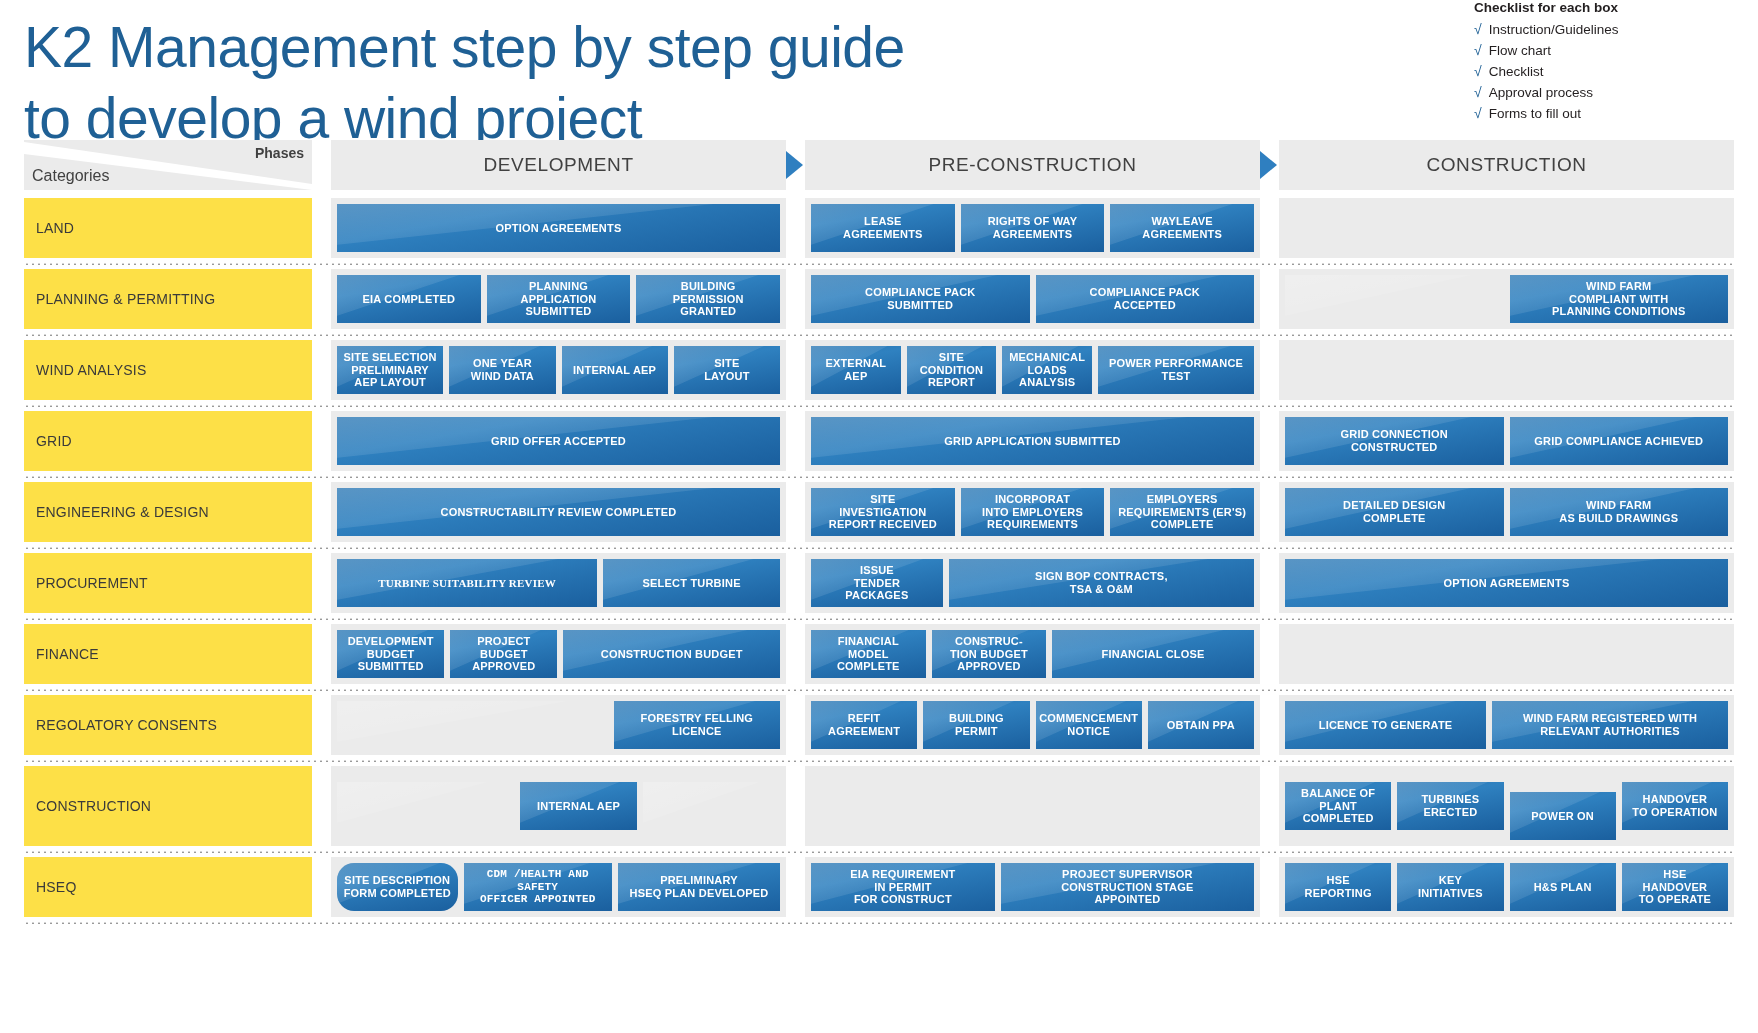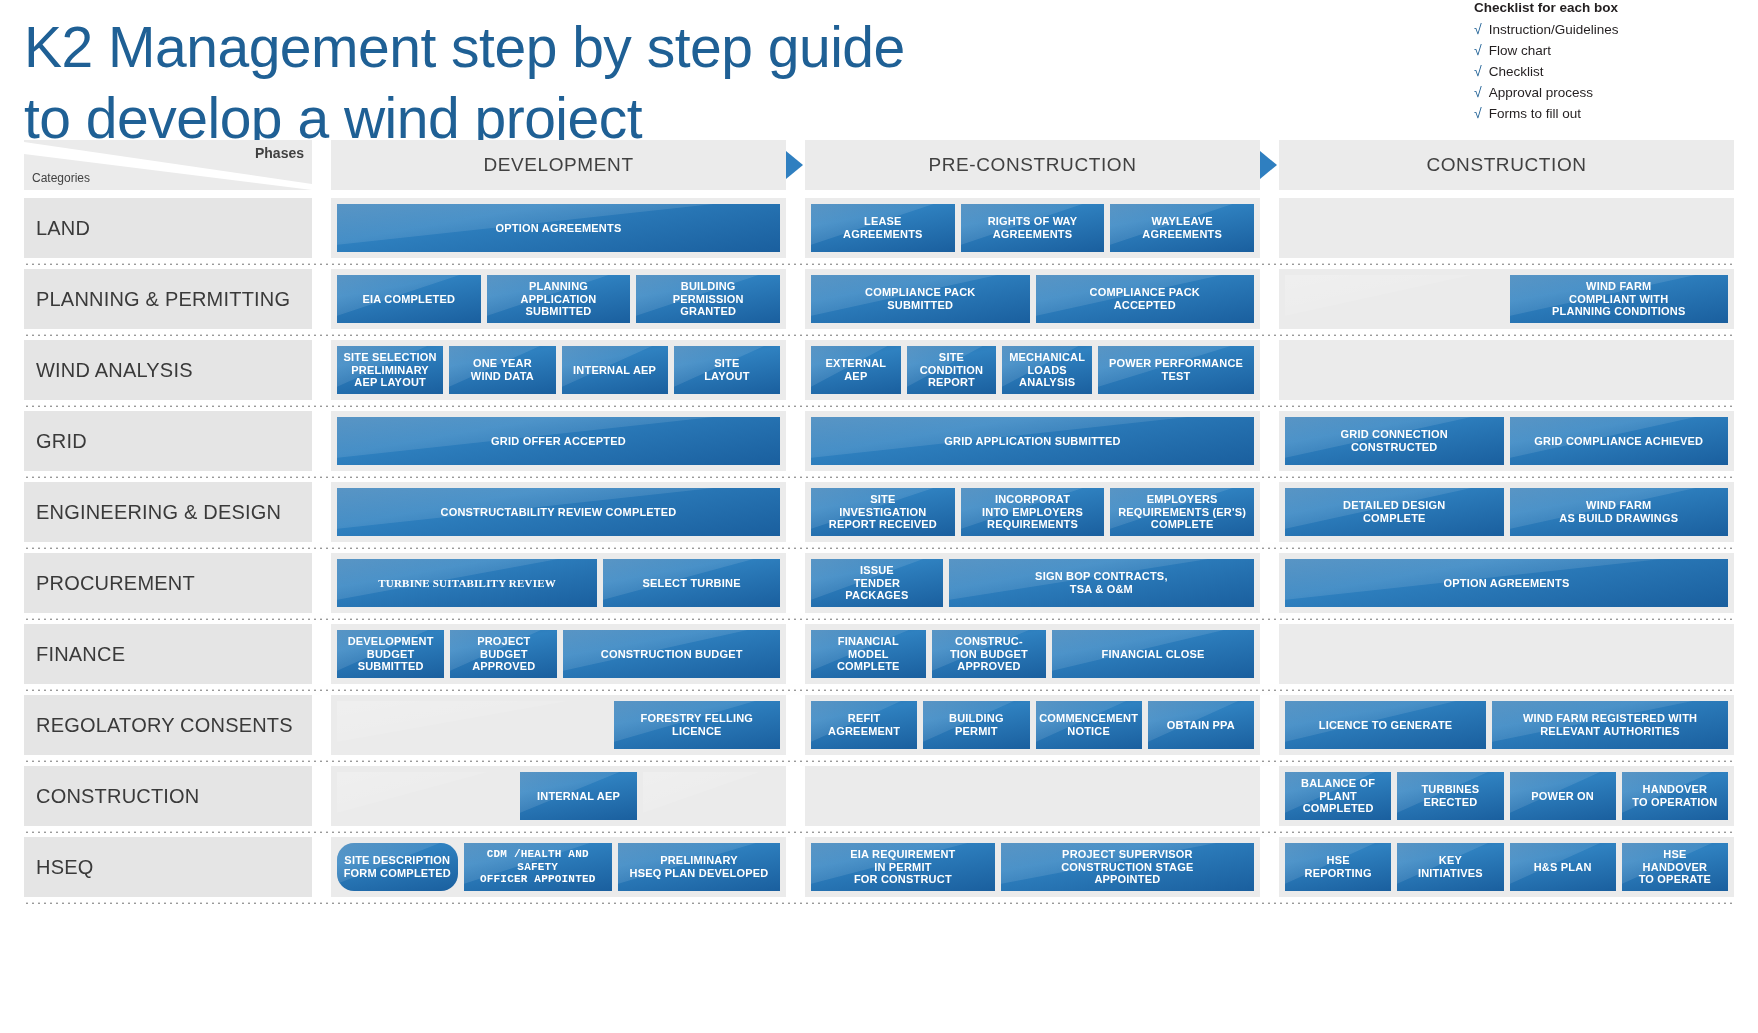--- a/index.html
+++ b/index.html
@@ -85,21 +85,21 @@
     right: 8px;
     top: 5px;
     font-size: 14px;
     color: #414141;
     font-weight: bold;
   }
   .corner-cell .categories-label {
     position: absolute;
     left: 8px;
     bottom: 5px;
-    font-size: 12px;
+    font-size: 16px;
     color: #414141;
     text-align: right;
   }
 
   .phase-cell {
     flex: 1 1 0;
     background: #ebebeb;
     display: flex;
     align-items: center;
     justify-content: center;
@@ -132,26 +132,26 @@
     width: 100%;
     background-image: radial-gradient(circle, #9a9a9a 1px, transparent 1.2px);
     background-size: 6px 3px;
     background-repeat: repeat-x;
     background-position: 0 1px;
     margin: 4px 0 4px 0;
   }
   .cat-cell {
     width: 288px;
     flex: 0 0 288px;
-    background: #e5e5e5;
+    background: #fde047;
     display: flex;
     align-items: center;
     padding-left: 12px;
     box-sizing: border-box;
-    font-size: 20px;
+    font-size: 14px;
     color: #3a3a3a;
     letter-spacing: 0.2px;
   }
   .phase-track {
     flex: 1 1 0;
     background: #ebebeb;
     display: flex;
     align-items: center;
     gap: 6px;
     padding: 6px;
@@ -525,21 +525,21 @@
         <div class="phase-track">
           <div class="task" style="flex: 3 1 0px;">
             <span class="label">BALANCE OF
 PLANT
 COMPLETED</span>
           </div>
           <div class="task" style="flex: 3 1 0px;">
             <span class="label">TURBINES
 ERECTED</span>
           </div>
-          <div class="task" style="flex: 3 1 0px;">
+          <div class="task" style="flex: 3 1 0px; margin-top: 20px;">
             <span class="label">POWER ON</span>
           </div>
           <div class="task" style="flex: 3 1 0px;">
             <span class="label">HANDOVER
 TO OPERATION</span>
           </div>
         </div>
       </div>
       <div class="row-sep"></div>
       <div class="row">

